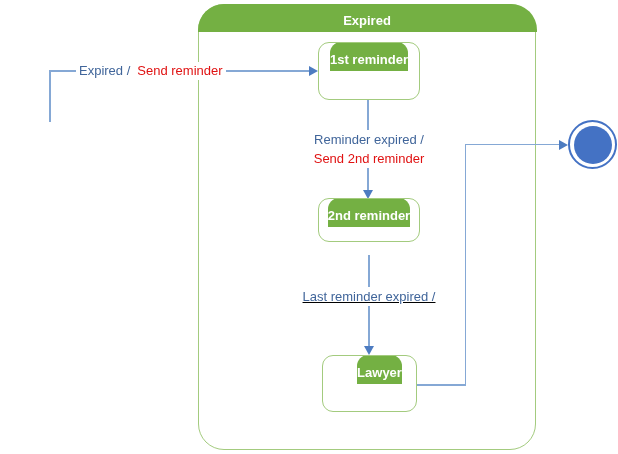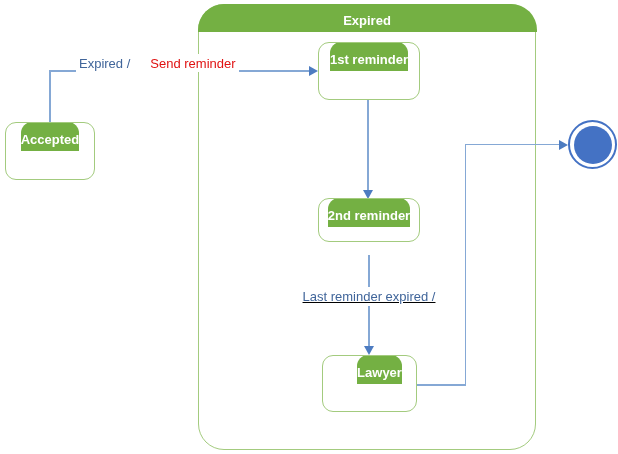--- a/index.html
+++ b/index.html
@@ -90,22 +90,22 @@
   .t-label {
     background: #ffffff;
     font-size: 13px;
     white-space: nowrap;
     text-align: center;
     line-height: 19px;
   }
   .trigger { color: var(--trigger-text, #40659A); }
   .action  { color: var(--action-text, #E01212); }
   .t1 {
-    left: 76px; top: 54px; height: 18px;
-    display: flex; align-items: center; gap: 20px;
+    left: 76px; top: 62px; height: 18px;
+    display: flex; align-items: flex-end; gap: 7px;
     padding: 0 3px;
   }
   .t2 { left: 369px; top: 130px; transform: translateX(-50%); padding: 0 3px; }
   .t3 { left: 369px; top: 287px; transform: translateX(-50%); padding: 0 3px; text-decoration: underline; }
 
   
   .final-outer {
     left: 568px; top: 120px; width: 49px; height: 49px;
     border: 2px solid var(--final-state-blue, #4472C4);
     border-radius: 50%;
@@ -132,38 +132,36 @@
   <div class="abs line l1v"></div>
   <div class="abs line l1h"></div>
   <div class="abs arr-r a1"></div>
   <div class="abs t-label t1">
     <span class="trigger">Expired /</span>
     <span class="action">Send reminder</span>
   </div>
 
   <div class="abs line l2v"></div>
   <div class="abs arr-d a2"></div>
+  <div class="abs t-label t2">
+    <div class="trigger">Reminder expired /</div>
+    <div class="action">Send 2nd reminder</div>
+  </div>
 
   <div class="abs line l3v"></div>
   <div class="abs arr-d a3"></div>
   <div class="abs t-label t3">
     <div class="trigger">Last reminder expired /</div>
   </div>
 
   <div class="abs line l4h1"></div>
   <div class="abs line l4v"></div>
   <div class="abs line l4h2"></div>
   <div class="abs arr-r a4"></div>
 
-  <div class="abs state st-accepted">
-    <div class="state-header">
-      <span class="state-label">Accepted</span>
-    </div>
-    <div class="state-body"></div>
-  </div>
 
   <div class="abs state st-first">
     <div class="state-header">
       <span class="state-label">1st reminder</span>
     </div>
     <div class="state-body"></div>
   </div>
 
   <div class="abs state st-second">
     <div class="state-header">

